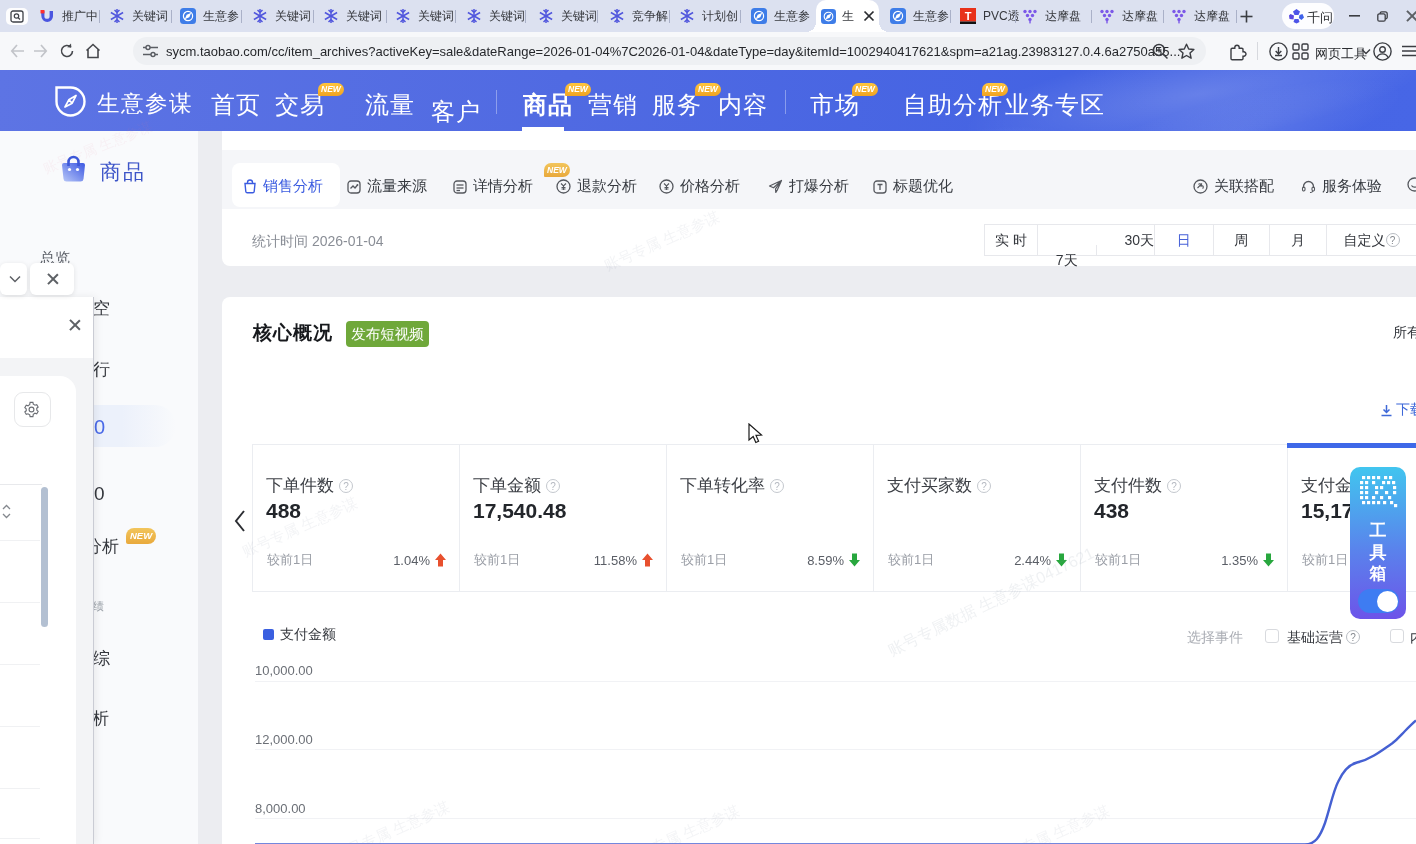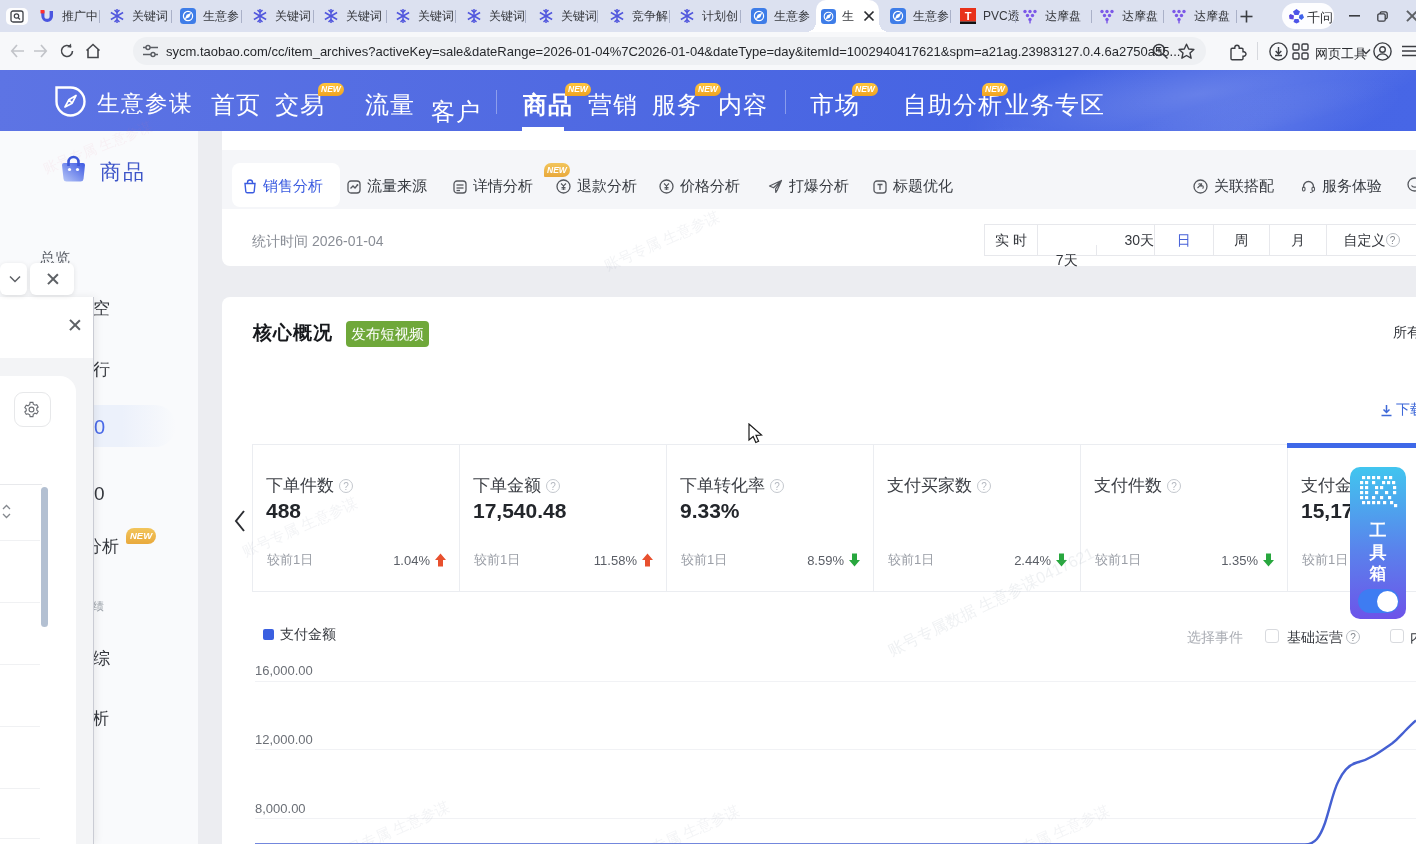--- a/index.html
+++ b/index.html
@@ -467,52 +467,52 @@
         </div>
       <div class="mcard">
           <div class="mlabel">下单金额<span class="qmark">?</span></div>
           <div class="mval">17,540.48</div>
           <div class="mcomp">较前1日<span class="pct">11.58%</span><svg width="13" height="14" viewBox="0 0 13 14" style="margin-left:4px;">
               <path d="M6.5 0.5 L12 7 H9 V13.5 H4 V7 H1 Z" fill="#e8502e"></path>
             </svg></div>
         </div>
       <div class="mcard">
           <div class="mlabel">下单转化率<span class="qmark">?</span></div>
-          <div class="mval">9.33%</div>
           <div class="mcomp">较前1日<span class="pct">8.59%</span><svg width="13" height="14" viewBox="0 0 13 14" style="margin-left:4px;">
               <path d="M6.5 13.5 L12 7 H9 V0.5 H4 V7 H1 Z" fill="#28a73e"></path>
             </svg></div>
         </div>
       <div class="mcard">
           <div class="mlabel">支付买家数<span class="qmark">?</span></div>
           <div class="mcomp">较前1日<span class="pct">2.44%</span><svg width="13" height="14" viewBox="0 0 13 14" style="margin-left:4px;">
               <path d="M6.5 13.5 L12 7 H9 V0.5 H4 V7 H1 Z" fill="#28a73e"></path>
             </svg></div>
         </div>
       <div class="mcard">
           <div class="mlabel">支付件数<span class="qmark">?</span></div>
+          <div class="mval">438</div>
           <div class="mcomp">较前1日<span class="pct">1.35%</span><svg width="13" height="14" viewBox="0 0 13 14" style="margin-left:4px;">
               <path d="M6.5 13.5 L12 7 H9 V0.5 H4 V7 H1 Z" fill="#28a73e"></path>
             </svg></div>
         </div>
       <div class="mcard" style="width:210px;">
           <div class="abs" style="left:-1px;top:-2px;width:211px;height:5px;background:#3e68e8;"></div>
           <div class="mlabel">支付金额<span class="qmark">?</span></div>
           <div class="mval">15,175.75</div>
           <div class="mcomp">较前1日</div>
         </div>
     </div>
     <div class="abs" style="left:41px;top:332px;width:11px;height:11px;background:#3a5fe0;border-radius:2px;"></div>
     <div class="abs" style="left:58px;top:329px;font-size:14px;color:#34373d;">支付金额</div>
     <div class="abs" style="left:965px;top:332px;font-size:14px;color:#aaadb4;">选择事件</div>
     <div class="abs" style="left:1043px;top:332px;width:14px;height:14px;border:1px solid #d8dade;border-radius:3px;background:#fff;"></div>
     <div class="abs" style="left:1065px;top:332px;font-size:14px;color:#34373d;">基础运营<span style="display:inline-block;width:14px;height:14px;border:1px solid #b8bcc2;border-radius:50%;color:#84888e;font-size:10px;line-height:13px;text-align:center;vertical-align:1px;margin-left:3px;">?</span></div>
     <div class="abs" style="left:1168px;top:332px;width:14px;height:14px;border:1px solid #d8dade;border-radius:3px;background:#fff;"></div>
     <div class="abs" style="left:1188px;top:332px;font-size:14px;color:#34373d;white-space:nowrap;">内</div>
-    <div class="ylab" style="left:33px;top:366px;">16,000.00</div>
+    <div class="ylab" style="left:33px;top:366px;">10,000.00</div>
     <div class="ylab" style="left:33px;top:435px;">12,000.00</div>
     <div class="ylab" style="left:33px;top:504px;">8,000.00</div>
     <div class="gline" style="left:33px;top:384px;width:1161px;"></div>
     <div class="gline" style="left:33px;top:452px;width:1161px;"></div>
     <div class="gline" style="left:33px;top:521px;width:1161px;"></div>
     <svg class="abs" style="left:0px;top:380px;" width="1194" height="167" viewBox="0 0 1194 167">
         <path d="M33 167.4 H1083 C1093 167.4 1098 160 1103 146 C1108 131 1111 115 1116 105 C1121 94 1127 87.5 1135 85.5 C1143 83.5 1147 81.5 1152 78.5 C1159 74.5 1164 70.5 1170 66.5 C1176 62 1179 58 1183 54 C1187 50 1190.5 46.5 1194 43.5" fill="none" stroke="#4560d2" stroke-width="2.4"></path>
       </svg>
   </div>
   <div id="popB">

